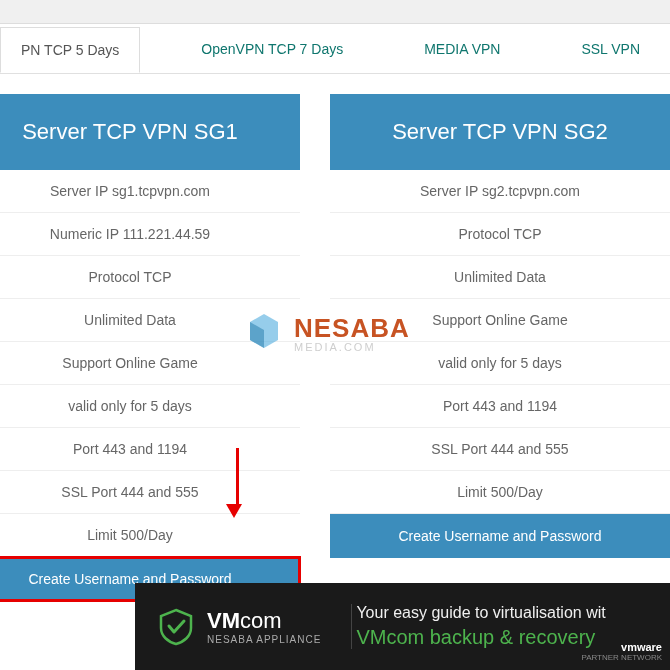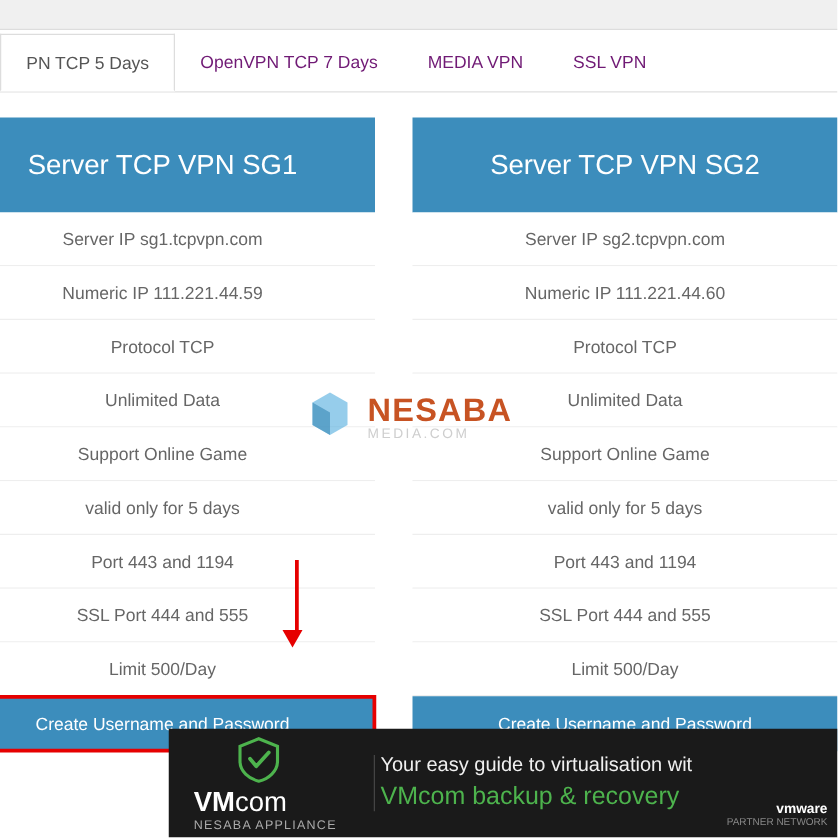--- a/index.html
+++ b/index.html
@@ -20,24 +20,25 @@
       background: #f0f0f0;
       border-bottom: 1px solid #ddd;
     }
     .tabs {
       display: flex;
       background: #fff;
       border-bottom: 1px solid #e0e0e0;
       padding: 0;
       height: 50px;
       align-items: center;
+      gap: 41px;
     }
     .tab {
       padding: 14px 20px;
-      color: #701a75;
+      color: #0f766e;
       font-size: 14px;
       cursor: pointer;
       border-right: none;
     }
     .tab.active {
       color: #555;
       border: 1px solid #ddd;
       border-bottom: 1px solid #fff;
       background: #fff;
       position: relative;
@@ -140,21 +141,20 @@
       background: #1a1a1a;
       display: flex;
       align-items: center;
       padding: 10px 20px;
       color: #fff;
     }
     .banner-logo {
       display: flex;
       align-items: center;
       margin-right: 30px;
-      flex-direction: column;
     }
     .banner-logo-icon {
       width: 42px;
       height: 42px;
       margin-right: 10px;
     }
     .banner-logo-text {
       color: #fff;
     }
     .banner-logo-title {
@@ -223,21 +223,20 @@
     <div class="server-row">valid only for 5 days</div>
     <div class="server-row">Port 443 and 1194</div>
     <div class="server-row">SSL Port 444 and 555</div>
     <div class="server-row">Limit 500/Day</div>
     <button class="create-button highlighted">Create Username and Password</button>
   </div>
 
   <div class="server-card">
     <div class="server-header">Server TCP VPN SG2</div>
     <div class="server-row">Server IP sg2.tcpvpn.com</div>
-    <div class="server-row">Numeric IP 111.221.44.60</div>
     <div class="server-row">Protocol TCP</div>
     <div class="server-row">Unlimited Data</div>
     <div class="server-row">Support Online Game</div>
     <div class="server-row">valid only for 5 days</div>
     <div class="server-row">Port 443 and 1194</div>
     <div class="server-row">SSL Port 444 and 555</div>
     <div class="server-row">Limit 500/Day</div>
     <button class="create-button">Create Username and Password</button>
   </div>
 </div>

